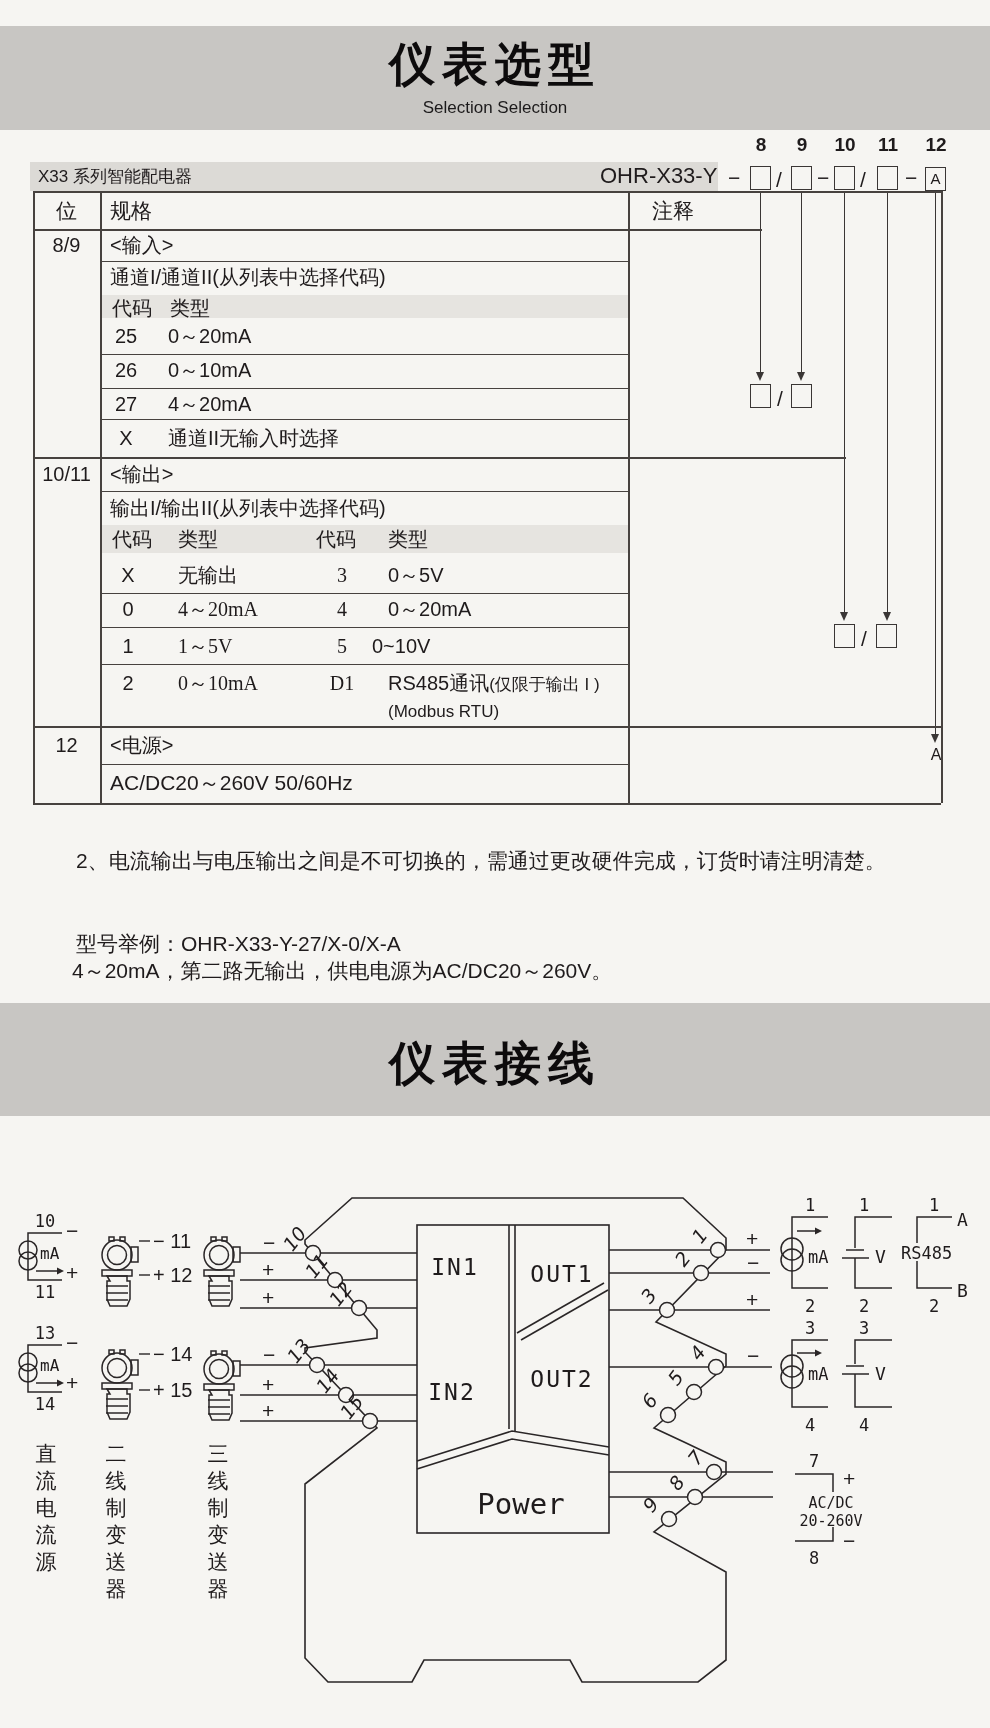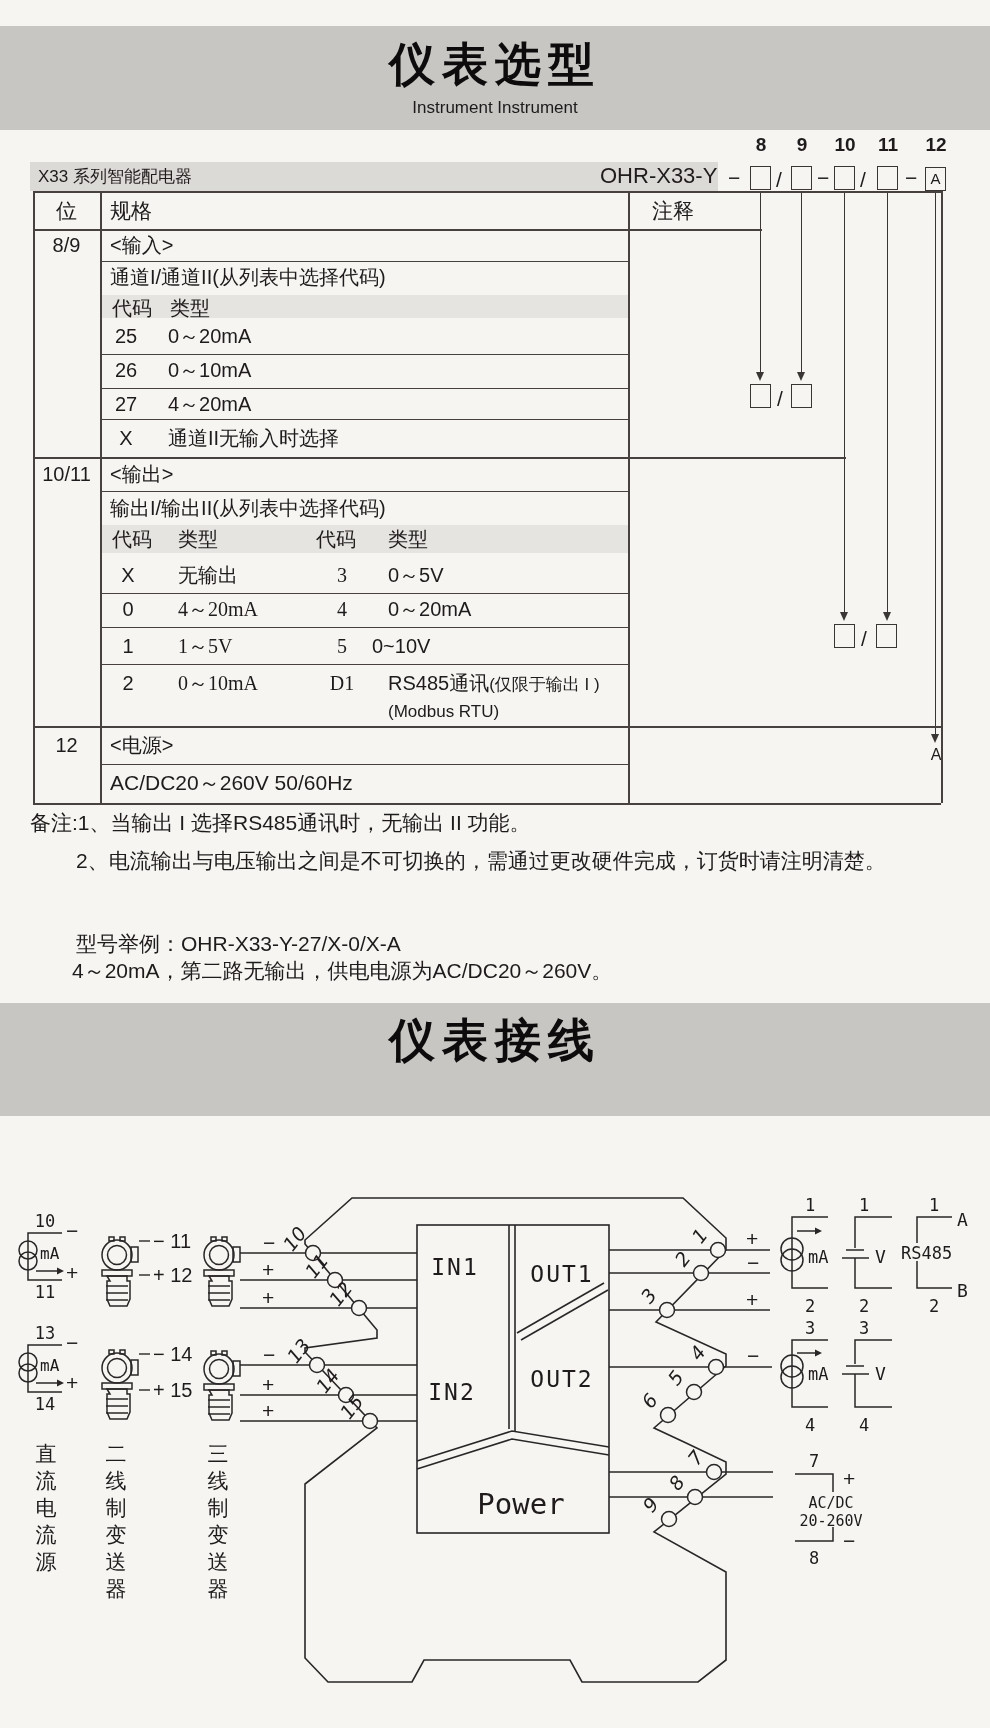--- a/index.html
+++ b/index.html
@@ -33,21 +33,21 @@
   svg .sign{font-size:21px;font-family:"Liberation Sans",sans-serif;}
   svg .num{font-size:17px;}
 </style>
 </head>
 <body>
 
 <div id="app">
 
   <div class="banner" style="top:26px;height:104px;">
     <div class="bt" style="padding-top:8px;">仪表选型</div>
-    <div class="bs">Instrument Instrument</div>
+    <div class="bs">Selection Selection</div>
   </div>
 
   <div class="tshade" style="left:30px;top:162px;width:688px;height:29px;"></div>
   <div class="t" style="left:38px;top:165px;font-size:17px;">X33 系列智能配电器</div>
   <div class="t" style="left:600px;top:164px;width:114px;text-align:right;font-size:22px;">OHR-X33-Y</div>
 
   <div class="digit" style="left:750px;top:134px;">8</div>
   <div class="digit" style="left:791px;top:134px;">9</div>
   <div class="digit" style="left:834px;top:134px;">10</div>
   <div class="digit" style="left:877px;top:134px;">11</div>
@@ -151,27 +151,26 @@
   <div class="t c" style="left:106px;top:671px;width:44px;">2</div>
   <div class="t serif" style="left:178px;top:671px;">0～10mA</div>
   <div class="t c serif" style="left:316px;top:671px;width:52px;">D1</div>
   <div class="t" style="left:388px;top:671px;"><span>RS485通讯</span><span class="small">(仅限于输出 I )</span></div>
   <div class="t small" style="left:388px;top:700px;">(Modbus RTU)</div>
 
   <div class="t c" style="left:33px;top:733px;width:67px;">12</div>
   <div class="t" style="left:110px;top:733px;">&lt;电源&gt;</div>
   <div class="t" style="left:110px;top:771px;font-size:21px;">AC/DC20～260V  50/60Hz</div>
 
-  <div class="note" style="left:30px;top:810px;">备注:1、当输出 I 选择RS485通讯时，无输出 II 功能。</div>
   <div class="note" style="left:76px;top:848px;">2、电流输出与电压输出之间是不可切换的，需通过更改硬件完成，订货时请注明清楚。</div>
   <div class="note" style="left:76px;top:931px;">型号举例：OHR-X33-Y-27/X-0/X-A</div>
   <div class="note" style="left:72px;top:958px;">4～20mA，第二路无输出，供电电源为AC/DC20～260V。</div>
 
   <div class="banner" style="top:1003px;height:113px;">
-    <div class="bt" style="padding-top:7px;">仪表接线</div>
+    <div class="bt" style="padding-top:30px;">仪表接线</div>
   </div>
 
   <svg width="990" height="612" style="position:absolute;left:0;top:1116px;">
     <defs>
       <g id="xmtr" fill="none" stroke="#2a2627" stroke-width="1.5">
         <circle cx="19" cy="17" r="15"></circle>
         <circle cx="19" cy="17" r="9.5"></circle>
         <rect x="11" y="-1" width="5" height="4"></rect>
         <rect x="22" y="-1" width="5" height="4"></rect>
         <rect x="33" y="9" width="7" height="15"></rect>

